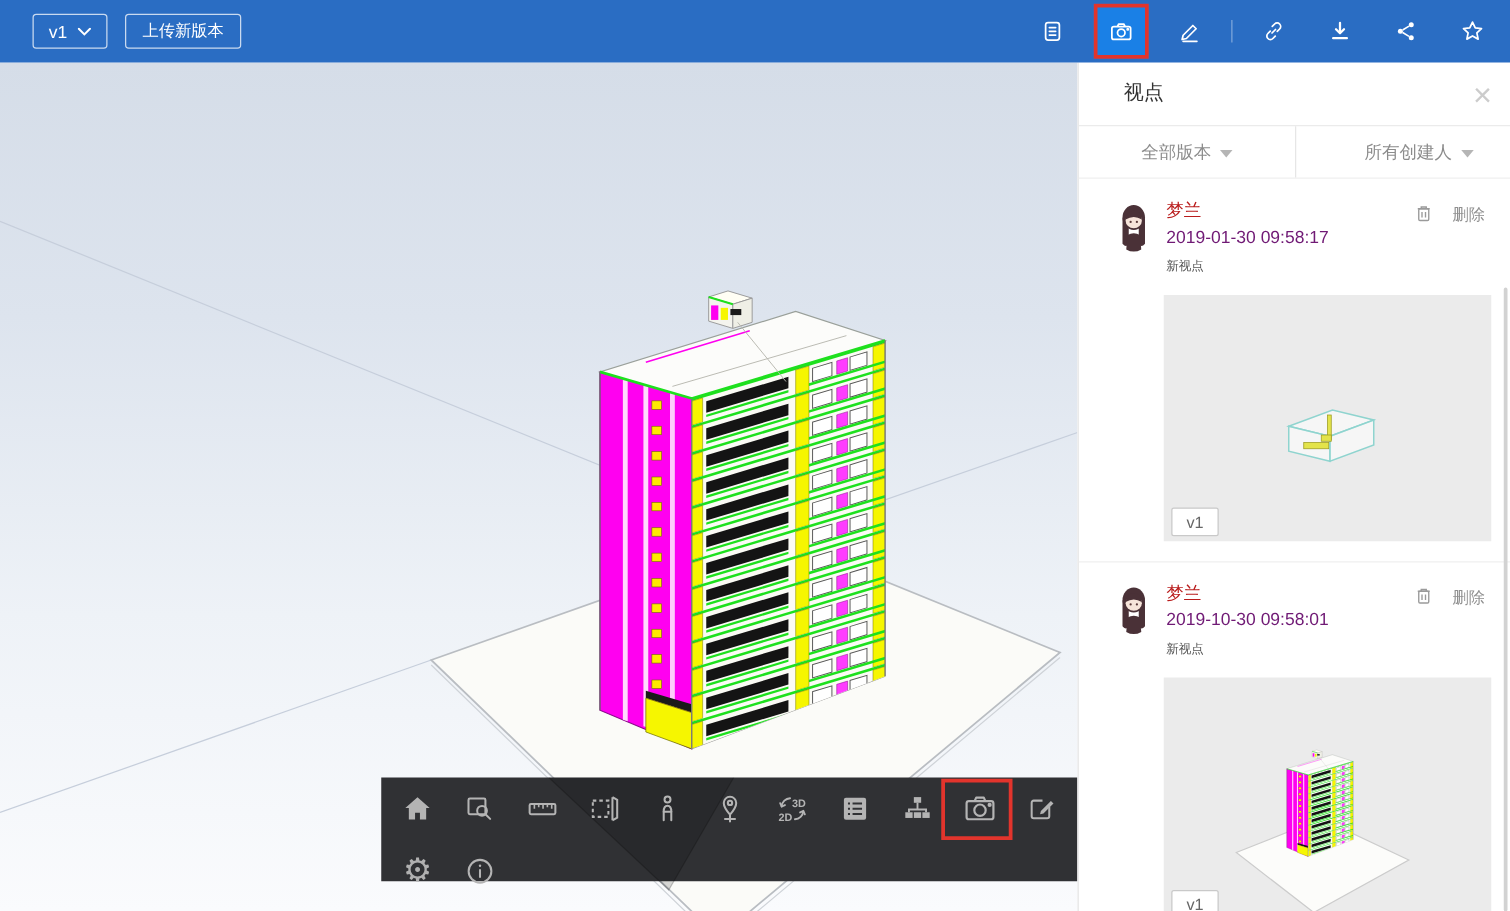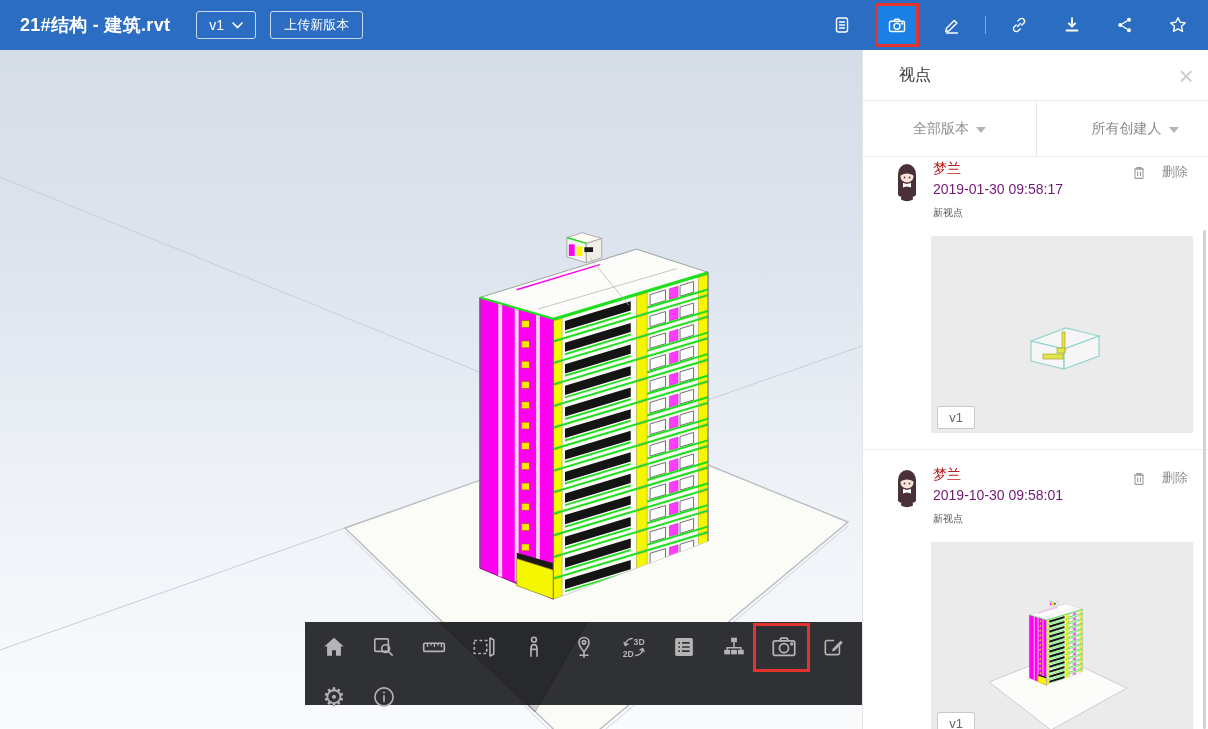--- a/index.html
+++ b/index.html
@@ -29,43 +29,42 @@
   #trow1{top:0;}
   #trow2{top:50px;}
   .tbtn{width:50px;height:50px;display:flex;align-items:center;justify-content:center;cursor:pointer;}
   .gear{font-size:26px;color:#b0b0b0;line-height:1;font-family:"DejaVu Sans",sans-serif;}
   #tbRedBox{position:absolute;left:448px;top:1px;width:57px;height:49px;border:3px solid #e2342c;pointer-events:none;}
 
   
   #panel{position:absolute;left:862px;top:50px;width:346px;height:679px;background:#fff;border-left:1px solid #e4e4e4;overflow:hidden;z-index:25;}
   #panelTitle{position:absolute;left:36px;top:0;height:50px;line-height:50px;font-size:16px;color:#333;}
   #panelClose{position:absolute;right:6px;top:10px;width:32px;height:32px;display:flex;align-items:center;justify-content:center;font-size:26px;color:#ccc;cursor:pointer;font-weight:300;}
-  #filterRow{position:absolute;left:0;top:50px;width:346px;height:57px;border-top:1px solid #ebebeb;border-bottom:1px solid #efefef;display:flex;}
+  #filterRow{position:absolute;left:0;top:50px;width:346px;height:43px;border-top:1px solid #ebebeb;border-bottom:1px solid #efefef;display:flex;}
   .filter{width:173px;display:flex;align-items:center;justify-content:center;gap:7px;font-size:14px;color:#8c8c8c;cursor:pointer;}
   .filter + .filter{border-left:1px solid #e6e6e6;padding-left:24px;}
   .tri{width:0;height:0;border-left:5px solid transparent;border-right:5px solid transparent;border-top:6px solid #b5b5b5;margin-top:2px;}
 
   .avatar{position:absolute;left:30px;width:28px;height:42px;}
   .cardName{position:absolute;left:70px;font-size:14px;color:#b91c1c;}
   .cardTime{position:absolute;left:70px;font-size:14px;color:#701a75;}
-  .delBtn{position:absolute;right:20px;display:flex;align-items:center;gap:16px;font-size:13px;color:#909090;cursor:pointer;}
+  .delBtn{position:absolute;right:20px;display:flex;gap:16px;font-size:13px;color:#909090;cursor:pointer;}
   .vpName{position:absolute;left:70px;font-size:10px;color:#555;}
   .thumb{position:absolute;left:68px;width:262px;height:197px;background:#ebebeb;cursor:pointer;}
   .vtag{position:absolute;left:6px;top:170px;width:38px;height:23px;background:#fff;border:1px solid #c9c9c9;border-radius:2px;display:flex;align-items:center;justify-content:center;font-size:13px;color:#666;}
   #cardDivider{position:absolute;left:0;top:399px;width:346px;height:1px;background:#f0f0f0;}
 
   #scrollThumb{position:absolute;left:1203px;top:230px;width:3px;height:499px;background:#d2d2d2;border-radius:2px;z-index:40;cursor:pointer;}
 
   svg{display:block;}
 </style>
 </head>
 <body>
 
 <div id="header">
-  <div id="title">21#结构 - 建筑.rvt</div>
   <div id="versionSel" class="hbtn">
     <span>v1</span>
     <svg width="11" height="7" viewBox="0 0 11 7">
         <path d="M1 1l4.5 4.5L10 1" fill="none" stroke="#fff" stroke-width="1.6" stroke-linecap="round"></path>
       </svg>
   </div>
   <div id="uploadBtn" class="hbtn">
     <span>上传新版本</span>
   </div>
 

